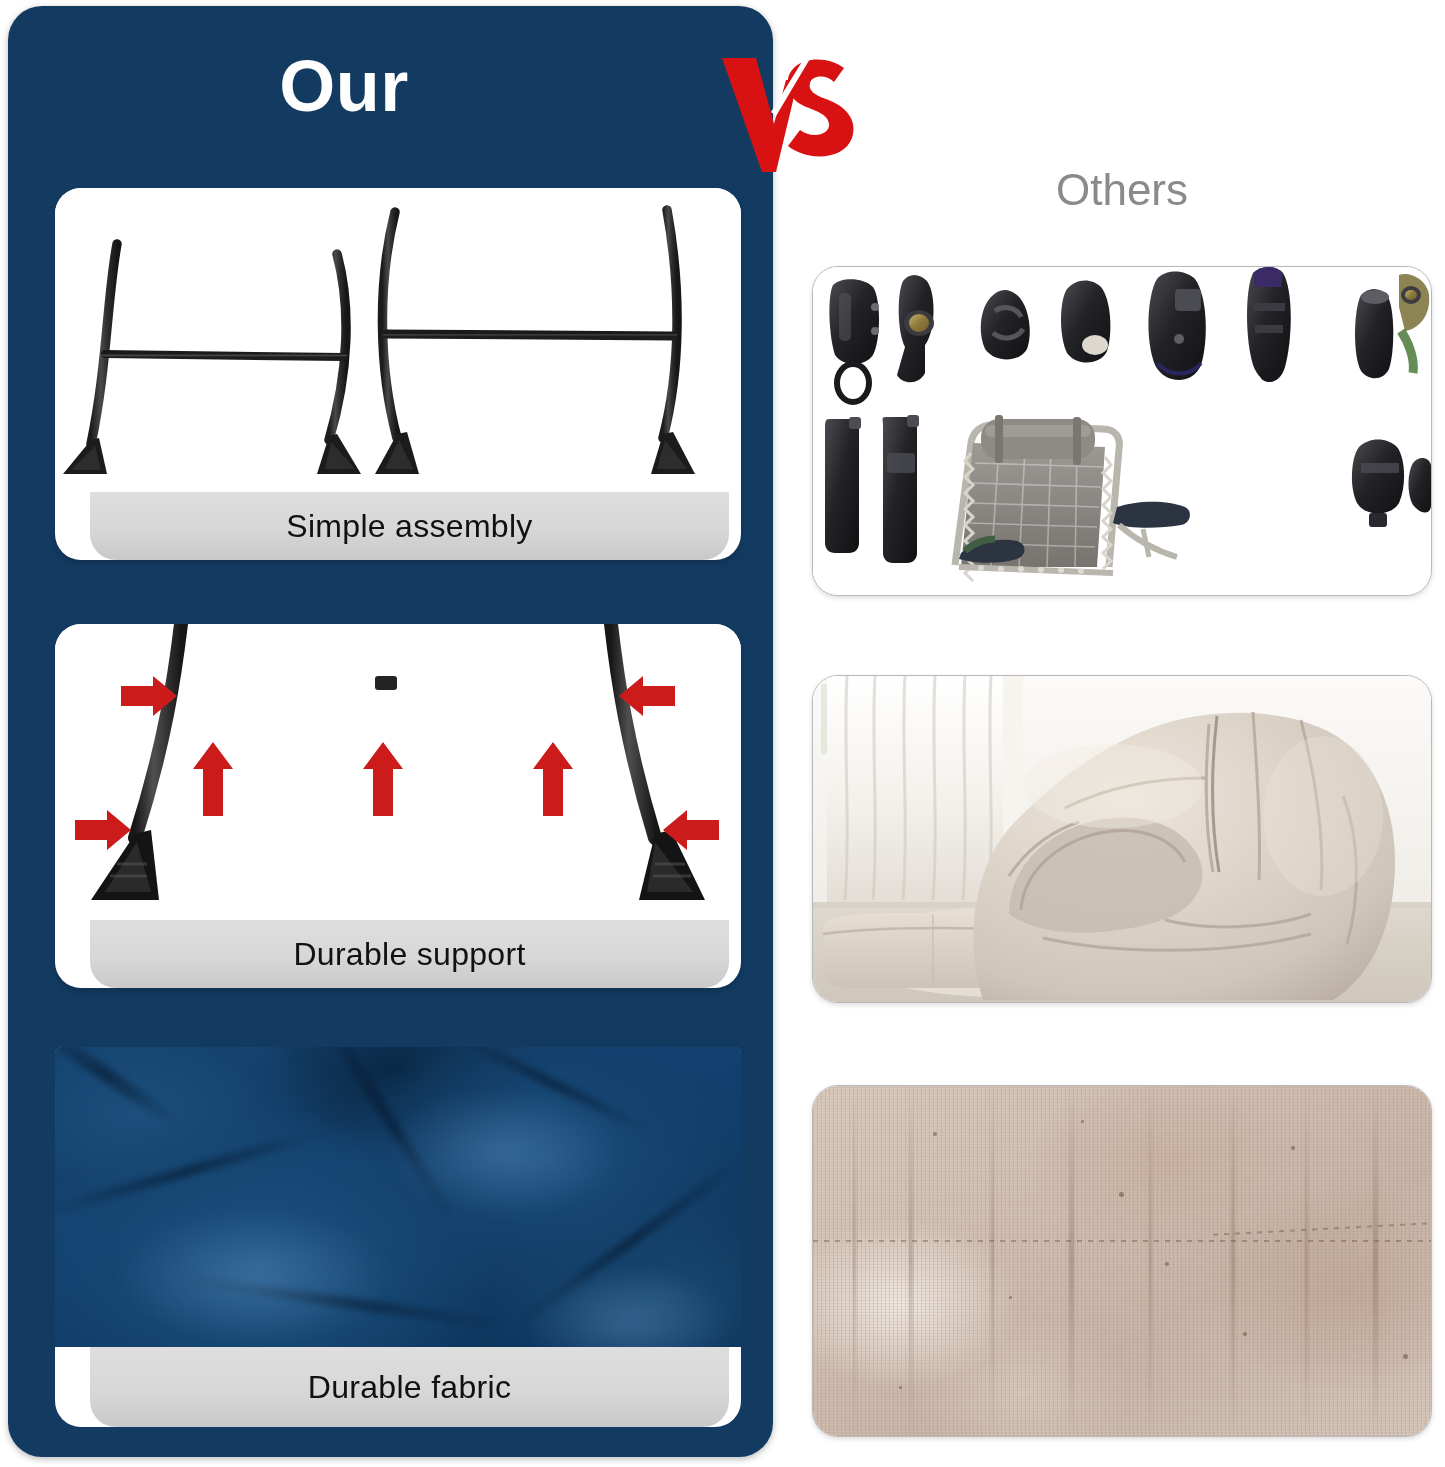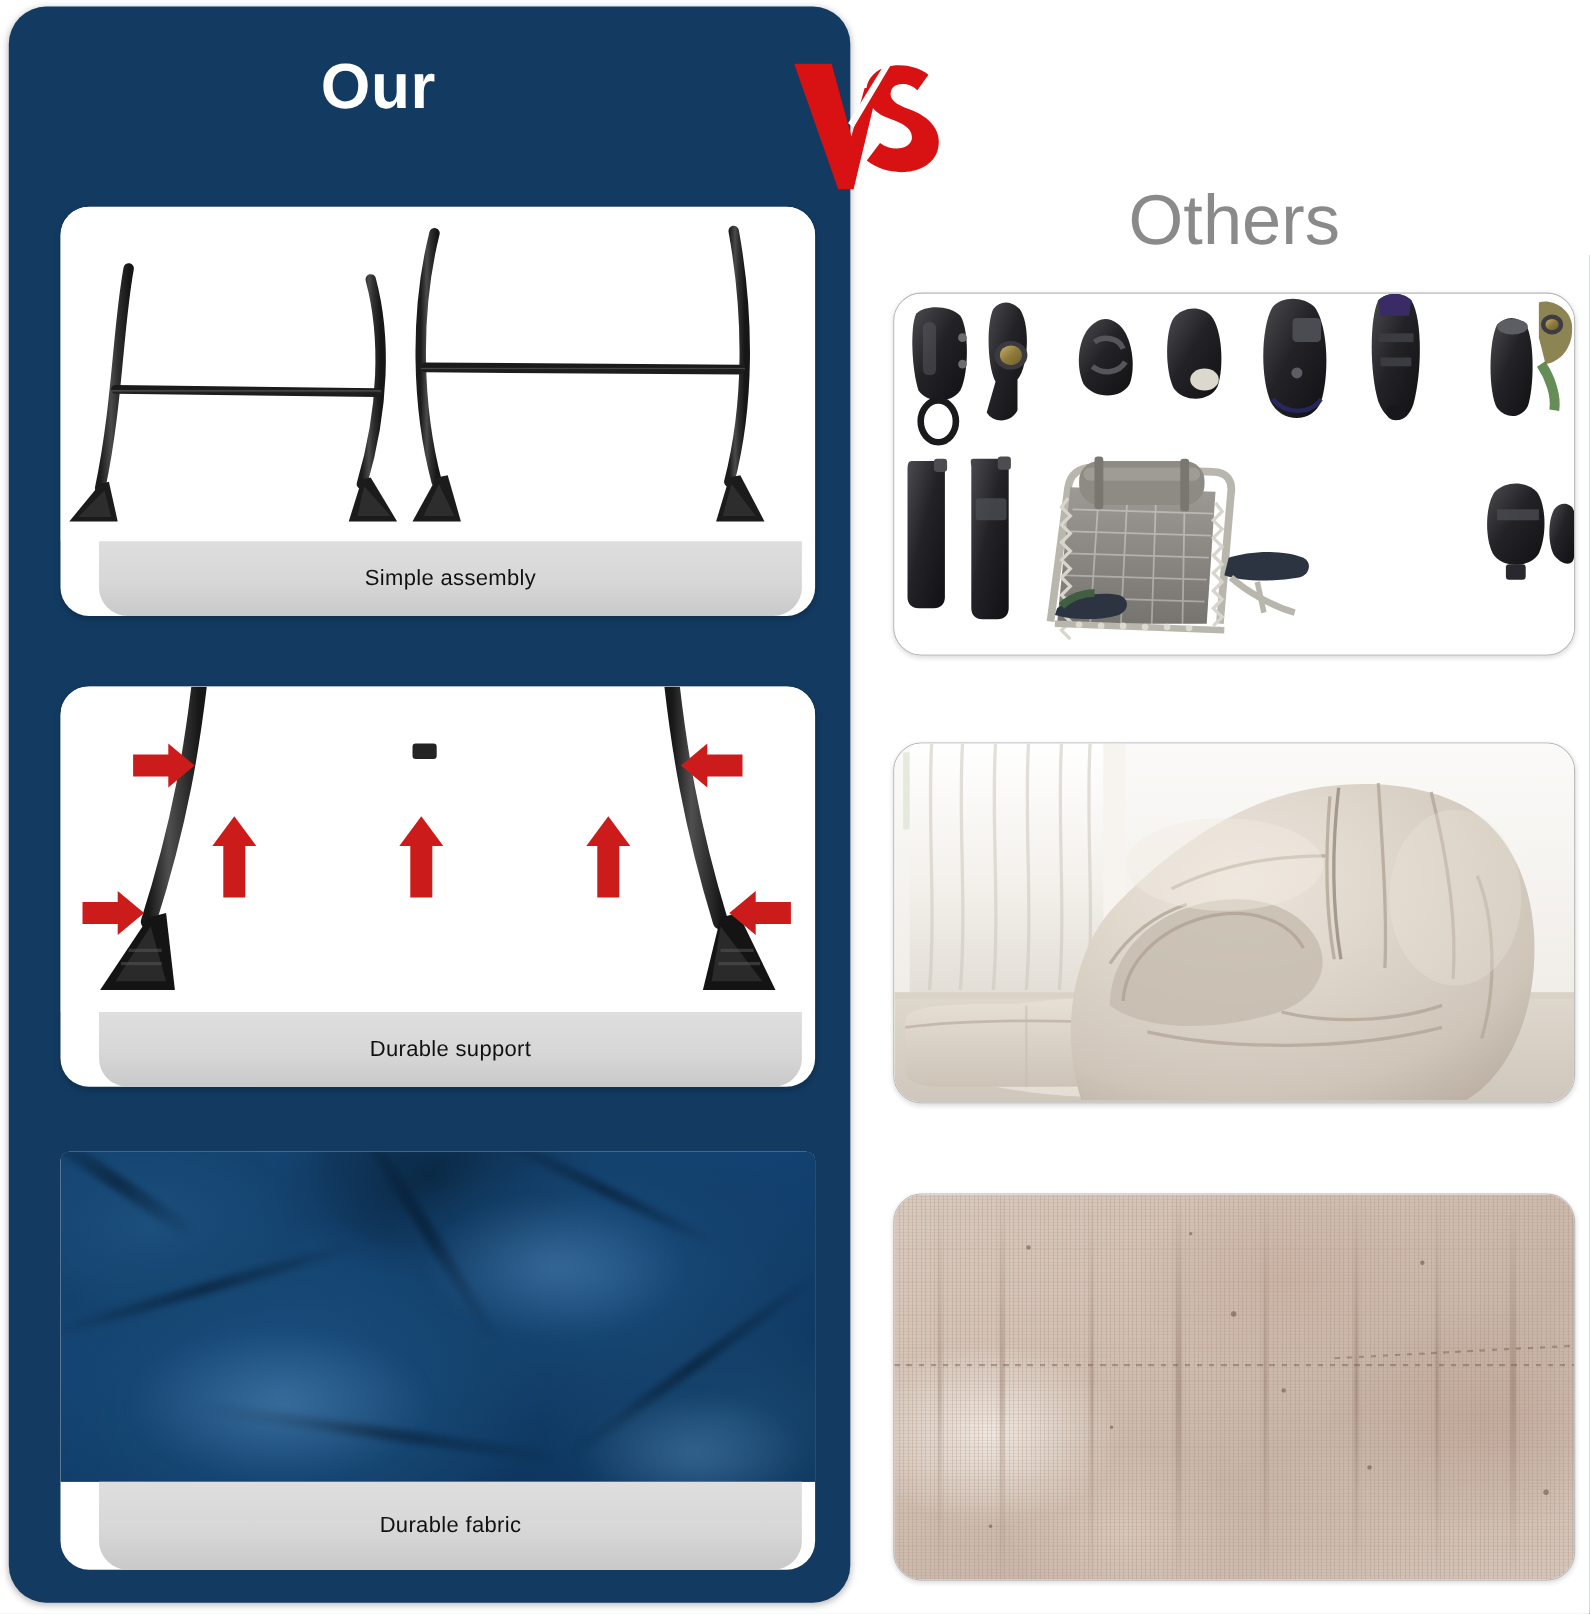--- a/index.html
+++ b/index.html
@@ -33,21 +33,21 @@
     border-radius: 34px;
     box-shadow: 0 2px 7px rgba(0,0,0,0.28);
   }
   #our-title {
     position: absolute;
     left: 0;
     top: 44px;
     width: 792px;
     text-align: center;
     color: #ffffff;
-    font-size: 58px;
+    font-size: 72px;
     font-weight: bold;
     letter-spacing: 0.5px;
     line-height: 1;
     padding-right: 120px;
     box-sizing: border-box;
   }
 
   
   #vs-badge {
     position: absolute;
@@ -87,36 +87,36 @@
   #our-card-3 .card-media { bottom: 80px; background: #0c2d50; }
   .card-caption {
     position: absolute;
     left: 0; right: 12px; bottom: 0;
     height: 68px;
     background: linear-gradient(180deg,#dedede 0%, #d7d7d7 55%, #c9c9c9 100%);
     display: flex;
     align-items: center;
     justify-content: center;
     color: #111111;
-    font-size: 20px;
+    font-size: 32px;
     letter-spacing: 0.3px;
     border-radius: 0 0 26px 26px;
     margin-left: 35px;
   }
   #our-card-3 .card-caption { height: 80px; }
 
   
   #others-title {
     position: absolute;
     left: 812px;
     top: 168px;
     width: 620px;
     text-align: center;
     color: #8a8a8a;
-    font-size: 64px;
+    font-size: 44px;
     font-weight: 400;
     line-height: 1;
   }
   .other-card {
     position: absolute;
     left: 812px;
     width: 620px;
     border-radius: 26px;
     overflow: hidden;
     border: 1px solid #b9b9b9;

